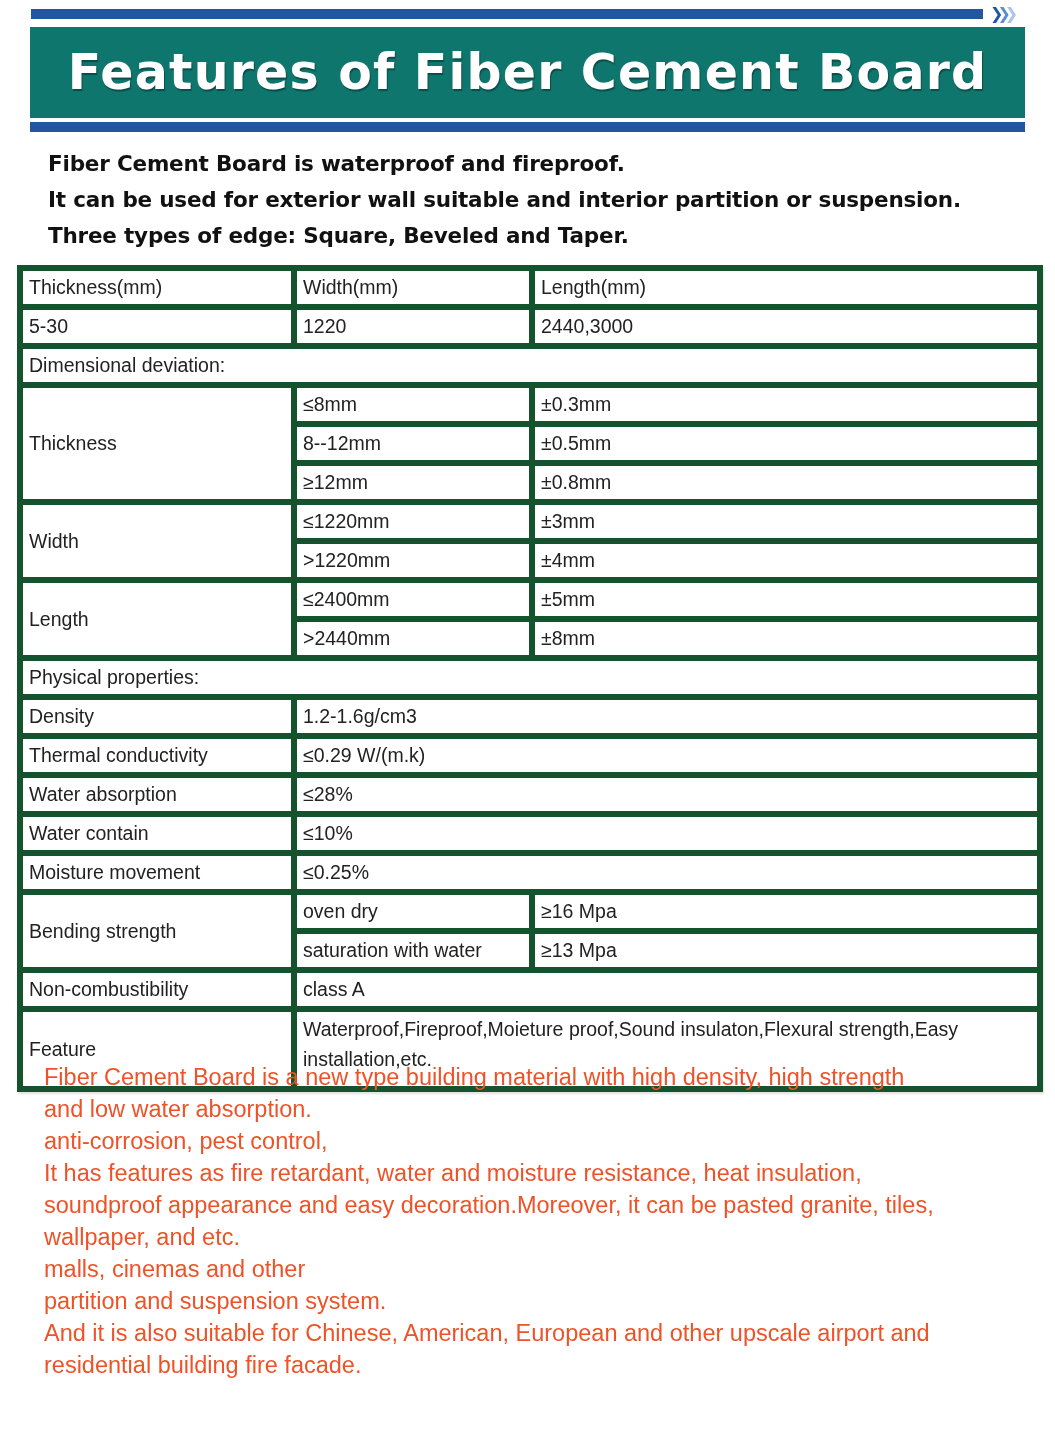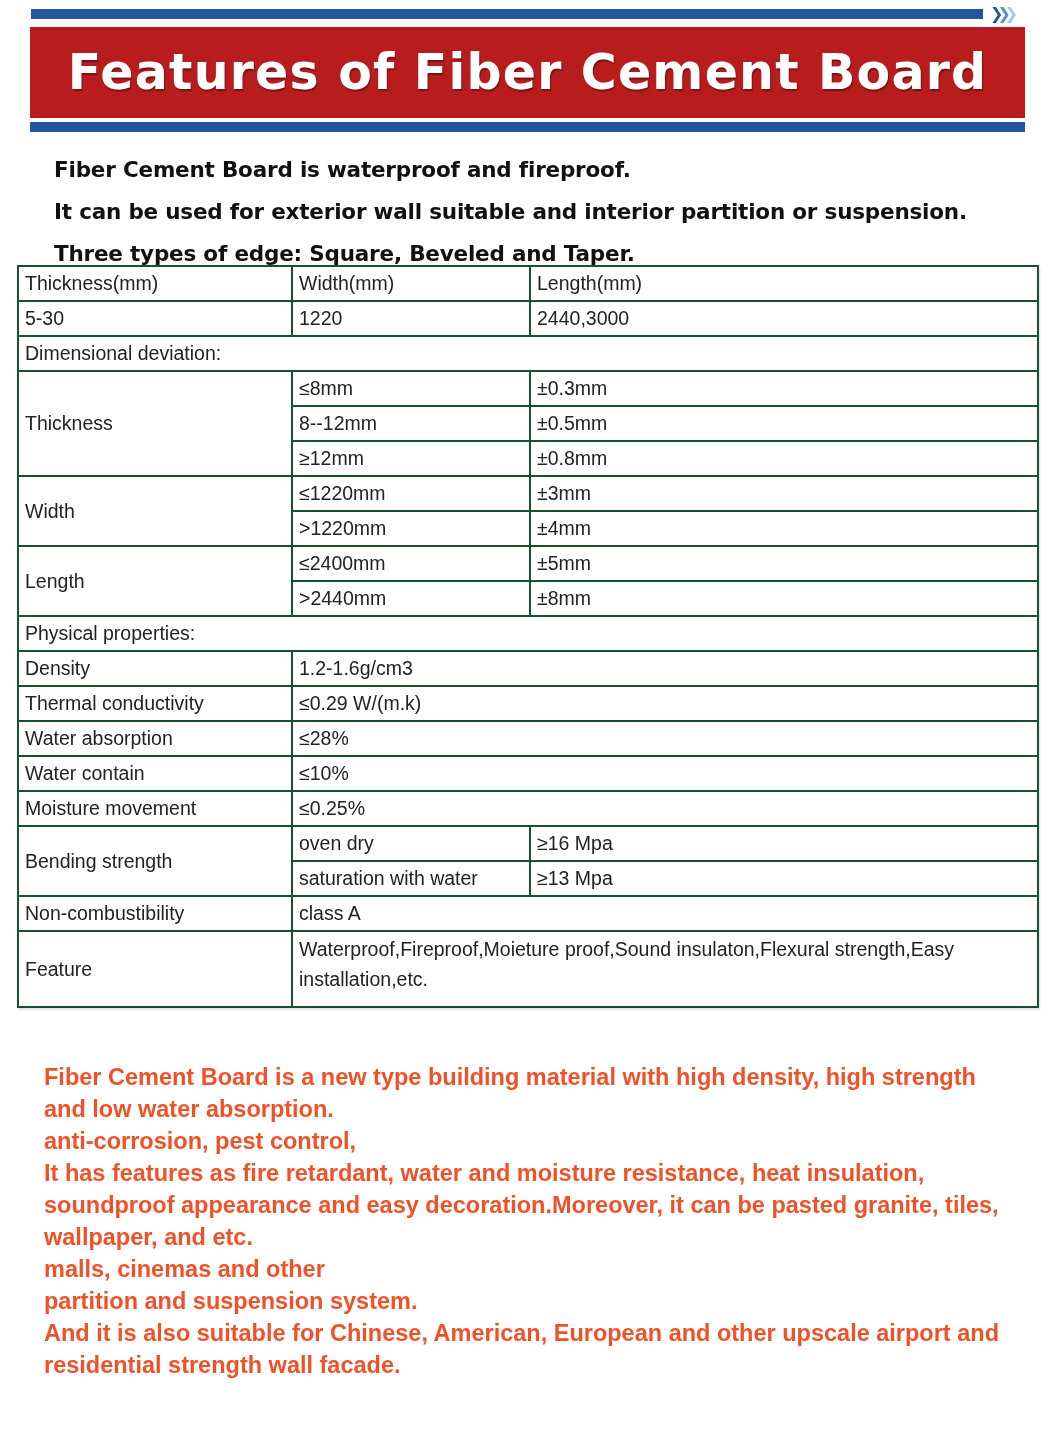--- a/index.html
+++ b/index.html
@@ -1,36 +1,36 @@
 <!DOCTYPE html>
 <html><head>
   <meta charset="utf-8">
   <style>
     html, body { margin: 0; padding: 0; background: #ffffff; }
     body { width: 1055px; height: 1436px; position: relative; overflow: hidden; font-family: "Liberation Sans", sans-serif; }
 
     .bar-top { position: absolute; left: 31px; top: 9px; width: 952px; height: 10px; background: #2456a0; }
     .chevrons { position: absolute; left: 990px; top: 3px; height: 20px; display: flex; align-items: center; font-family: "DejaVu Sans", sans-serif; font-weight: bold; font-size: 16px; letter-spacing: -6px; }
     .chevrons span { display: inline-block; }
-    .title-box { position: absolute; left: 30px; top: 27px; width: 995px; height: 91px; background: #b91c1c; display: flex; align-items: center; justify-content: center; }
+    .title-box { position: absolute; left: 30px; top: 27px; width: 995px; height: 91px; background: #0f766e; display: flex; align-items: center; justify-content: center; }
     .title-text { color: #ffffff; font-family: "DejaVu Sans", sans-serif; font-weight: bold; font-size: 49px; letter-spacing: 1.2px; text-shadow: 1px 2px 1px rgba(0,0,0,0.35); white-space: nowrap; }
     .bar-bottom { position: absolute; left: 30px; top: 122px; width: 995px; height: 10px; background: #2456a0; }
 
     .intro { position: absolute; left: 44px; top: 144px; width: 1000px; }
-    .intro p { margin: 10px; font-family: "DejaVu Sans", sans-serif; font-weight: bold; font-size: 21.5px; line-height: 32px; color: #111111; letter-spacing: -0.2px; white-space: nowrap; }
+    .intro p { margin: 4px; font-family: "DejaVu Sans", sans-serif; font-weight: bold; font-size: 21.5px; line-height: 32px; color: #111111; letter-spacing: -0.2px; white-space: nowrap; }
 
     table.spec { position: absolute; left: 17px; top: 265px; width: 1020px; border-collapse: collapse; table-layout: fixed; box-shadow: 1px 2px 2px rgba(0,0,0,0.12); }
     table.spec col.c1 { width: 274px; }
     table.spec col.c2 { width: 238px; }
     table.spec col.c3 { width: 508px; }
-    table.spec td { border: 2px solid #14532d; padding: 0 0 0 6px; height: 33px; font-size: 19.5px; color: #222222; vertical-align: middle; white-space: nowrap; }
+    table.spec td { border: 6px solid #14532d; padding: 0 0 0 6px; height: 33px; font-size: 19.5px; color: #222222; vertical-align: middle; white-space: nowrap; }
     table.spec td.wrap { white-space: normal; line-height: 30px; padding-top: 2px; padding-bottom: 12px; }
 
     .desc { position: absolute; left: 44px; top: 1061px; width: 1000px; }
-    .desc p { margin: 0; font-size: 23.5px; line-height: 32px; color: #ef5228; white-space: nowrap; font-weight: bold; }
+    .desc p { margin: 0; font-size: 23.5px; line-height: 32px; color: #ef5228; white-space: nowrap; }
   </style>
 </head>
 <body>
 
 <div class="bar-top"></div>
 <div class="chevrons">
   <span style="color:#2456a0">❯</span>
   <span style="color:#5b8ed0">❯</span>
   <span style="color:#a9c6ea">❯</span>
 </div>
@@ -150,14 +150,14 @@
 <div class="desc">
   <p>Fiber Cement Board is a new type building material with high density, high strength</p>
   <p>and low water absorption.</p>
   <p>anti-corrosion, pest control,</p>
   <p>It has features as fire retardant, water and moisture resistance, heat insulation,</p>
   <p>soundproof appearance and easy decoration.Moreover, it can be pasted granite, tiles,</p>
   <p>wallpaper, and etc.</p>
   <p>malls, cinemas and other</p>
   <p>partition and suspension system.</p>
   <p>And it is also suitable for Chinese, American, European and other upscale airport and</p>
-  <p>residential strength wall facade.</p>
+  <p>residential building fire facade.</p>
 </div>
 
 </body></html>

